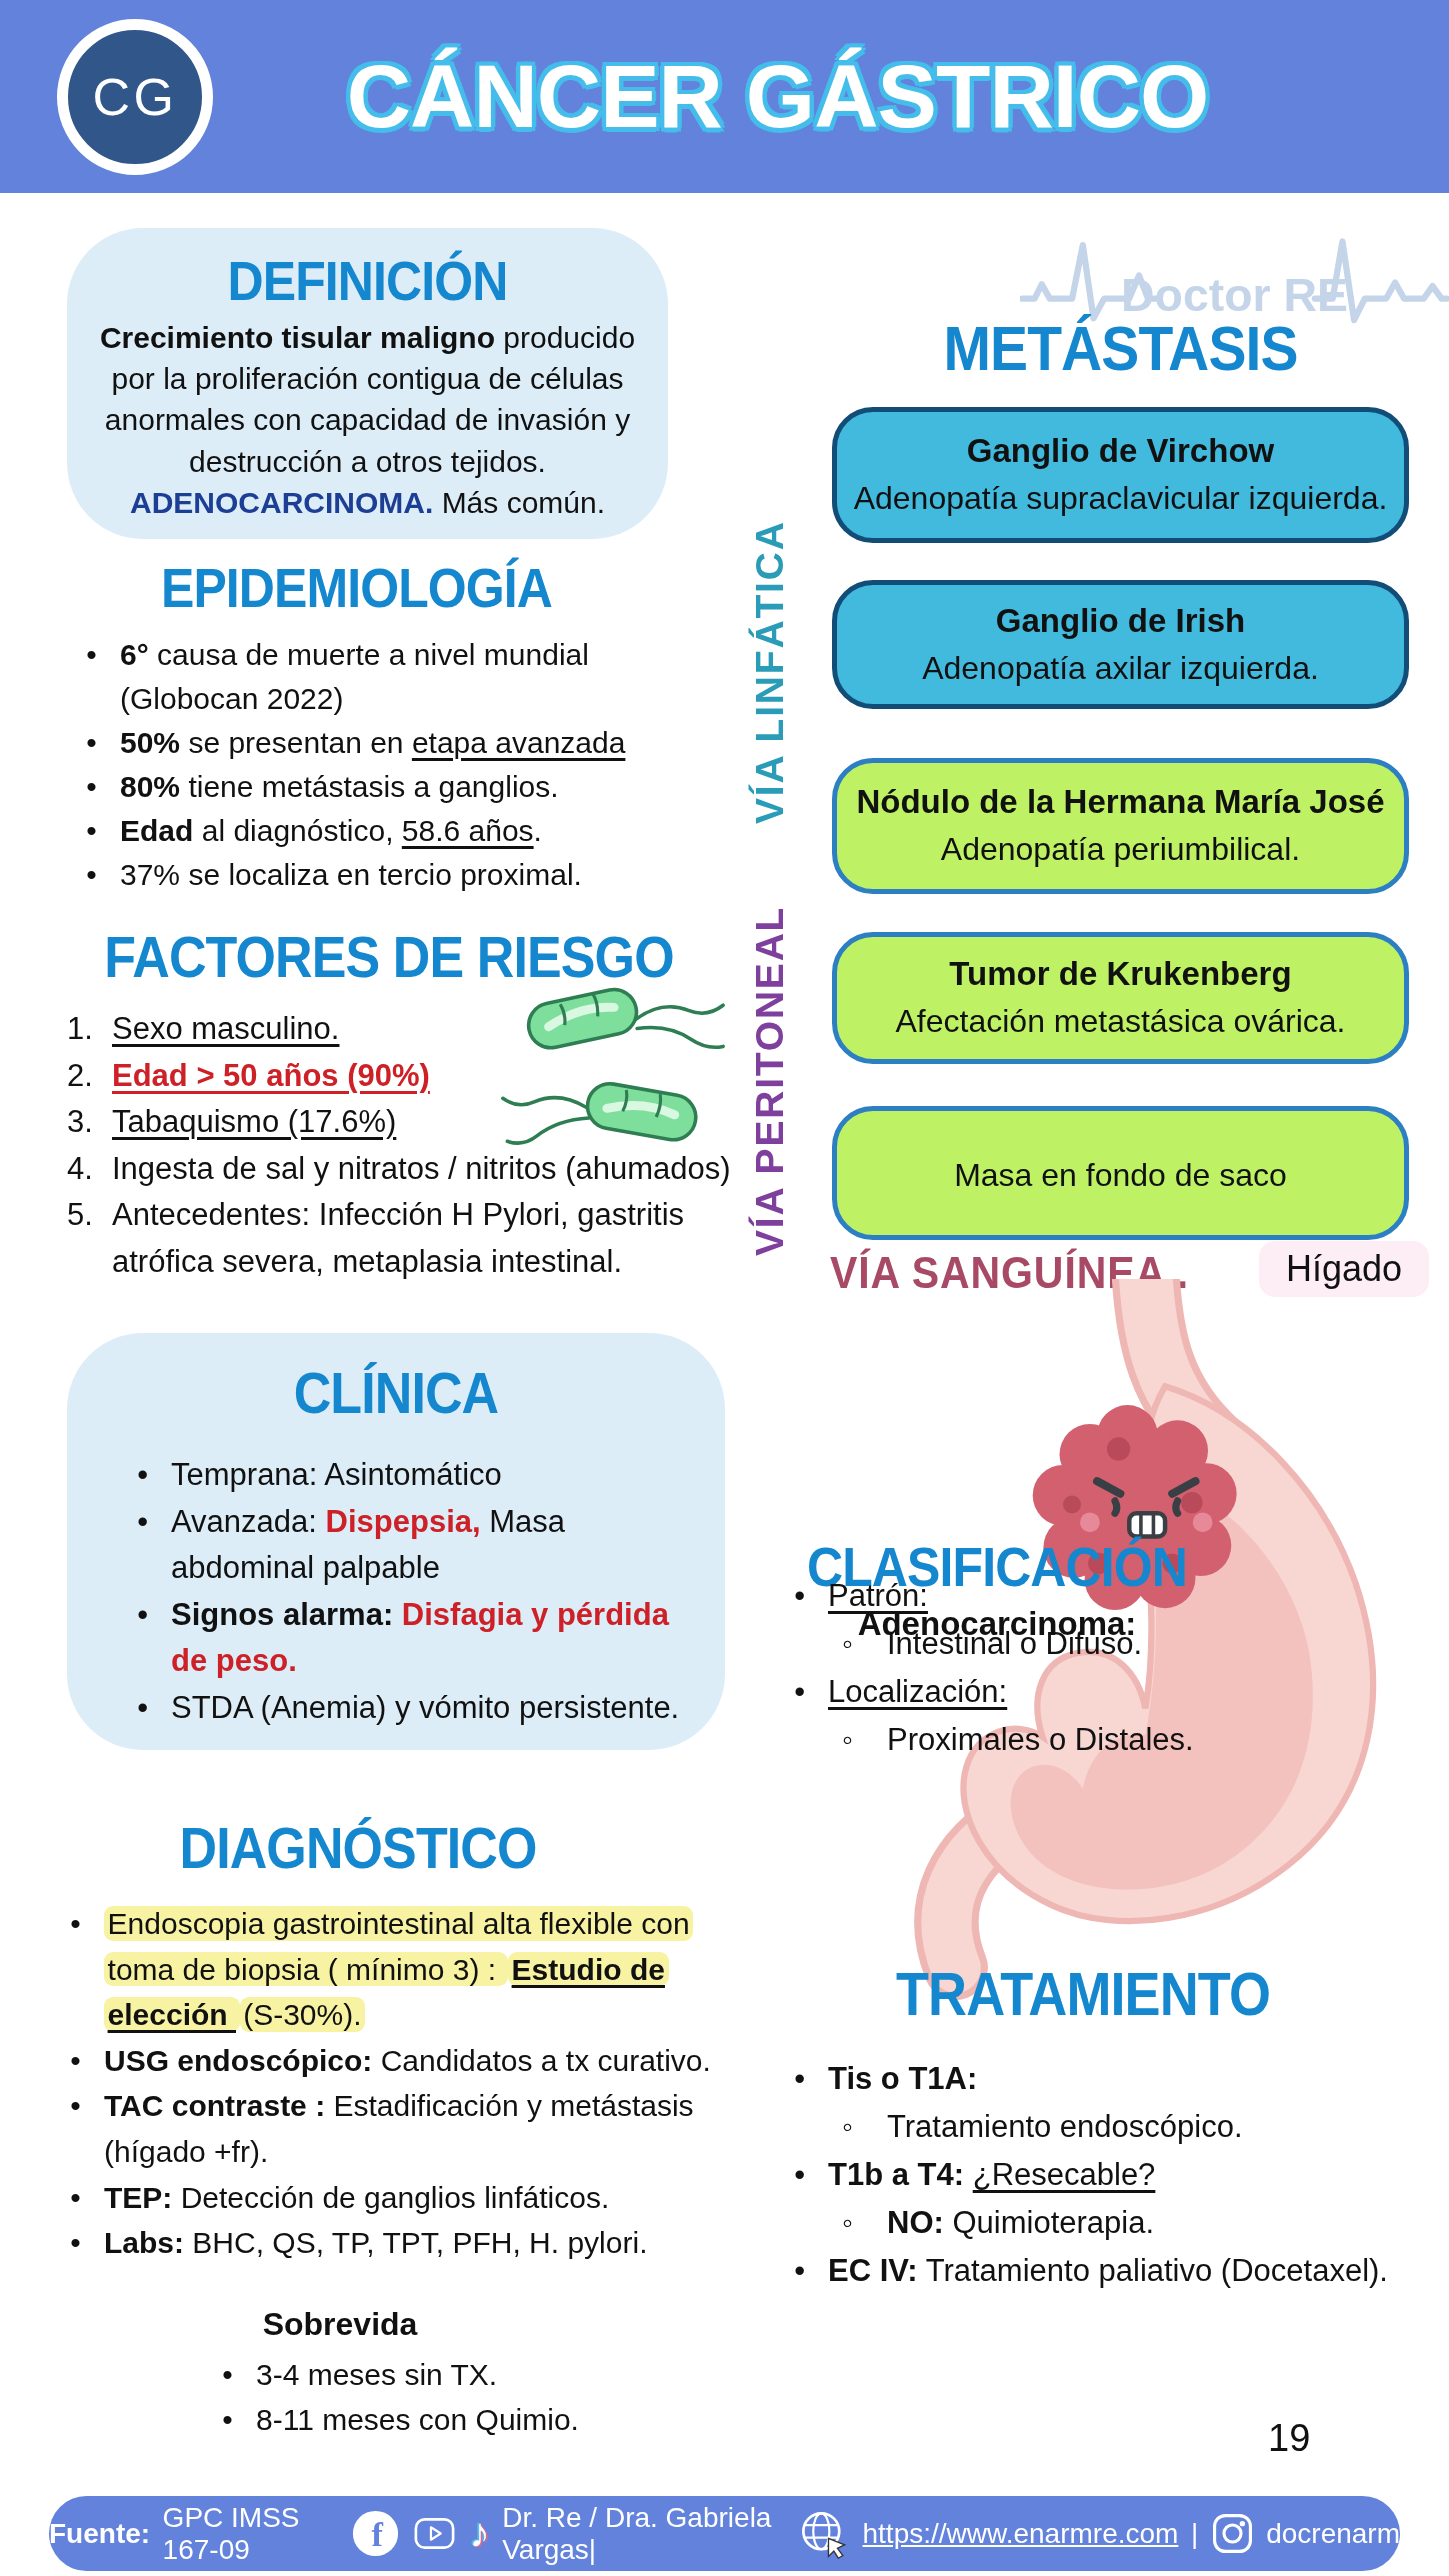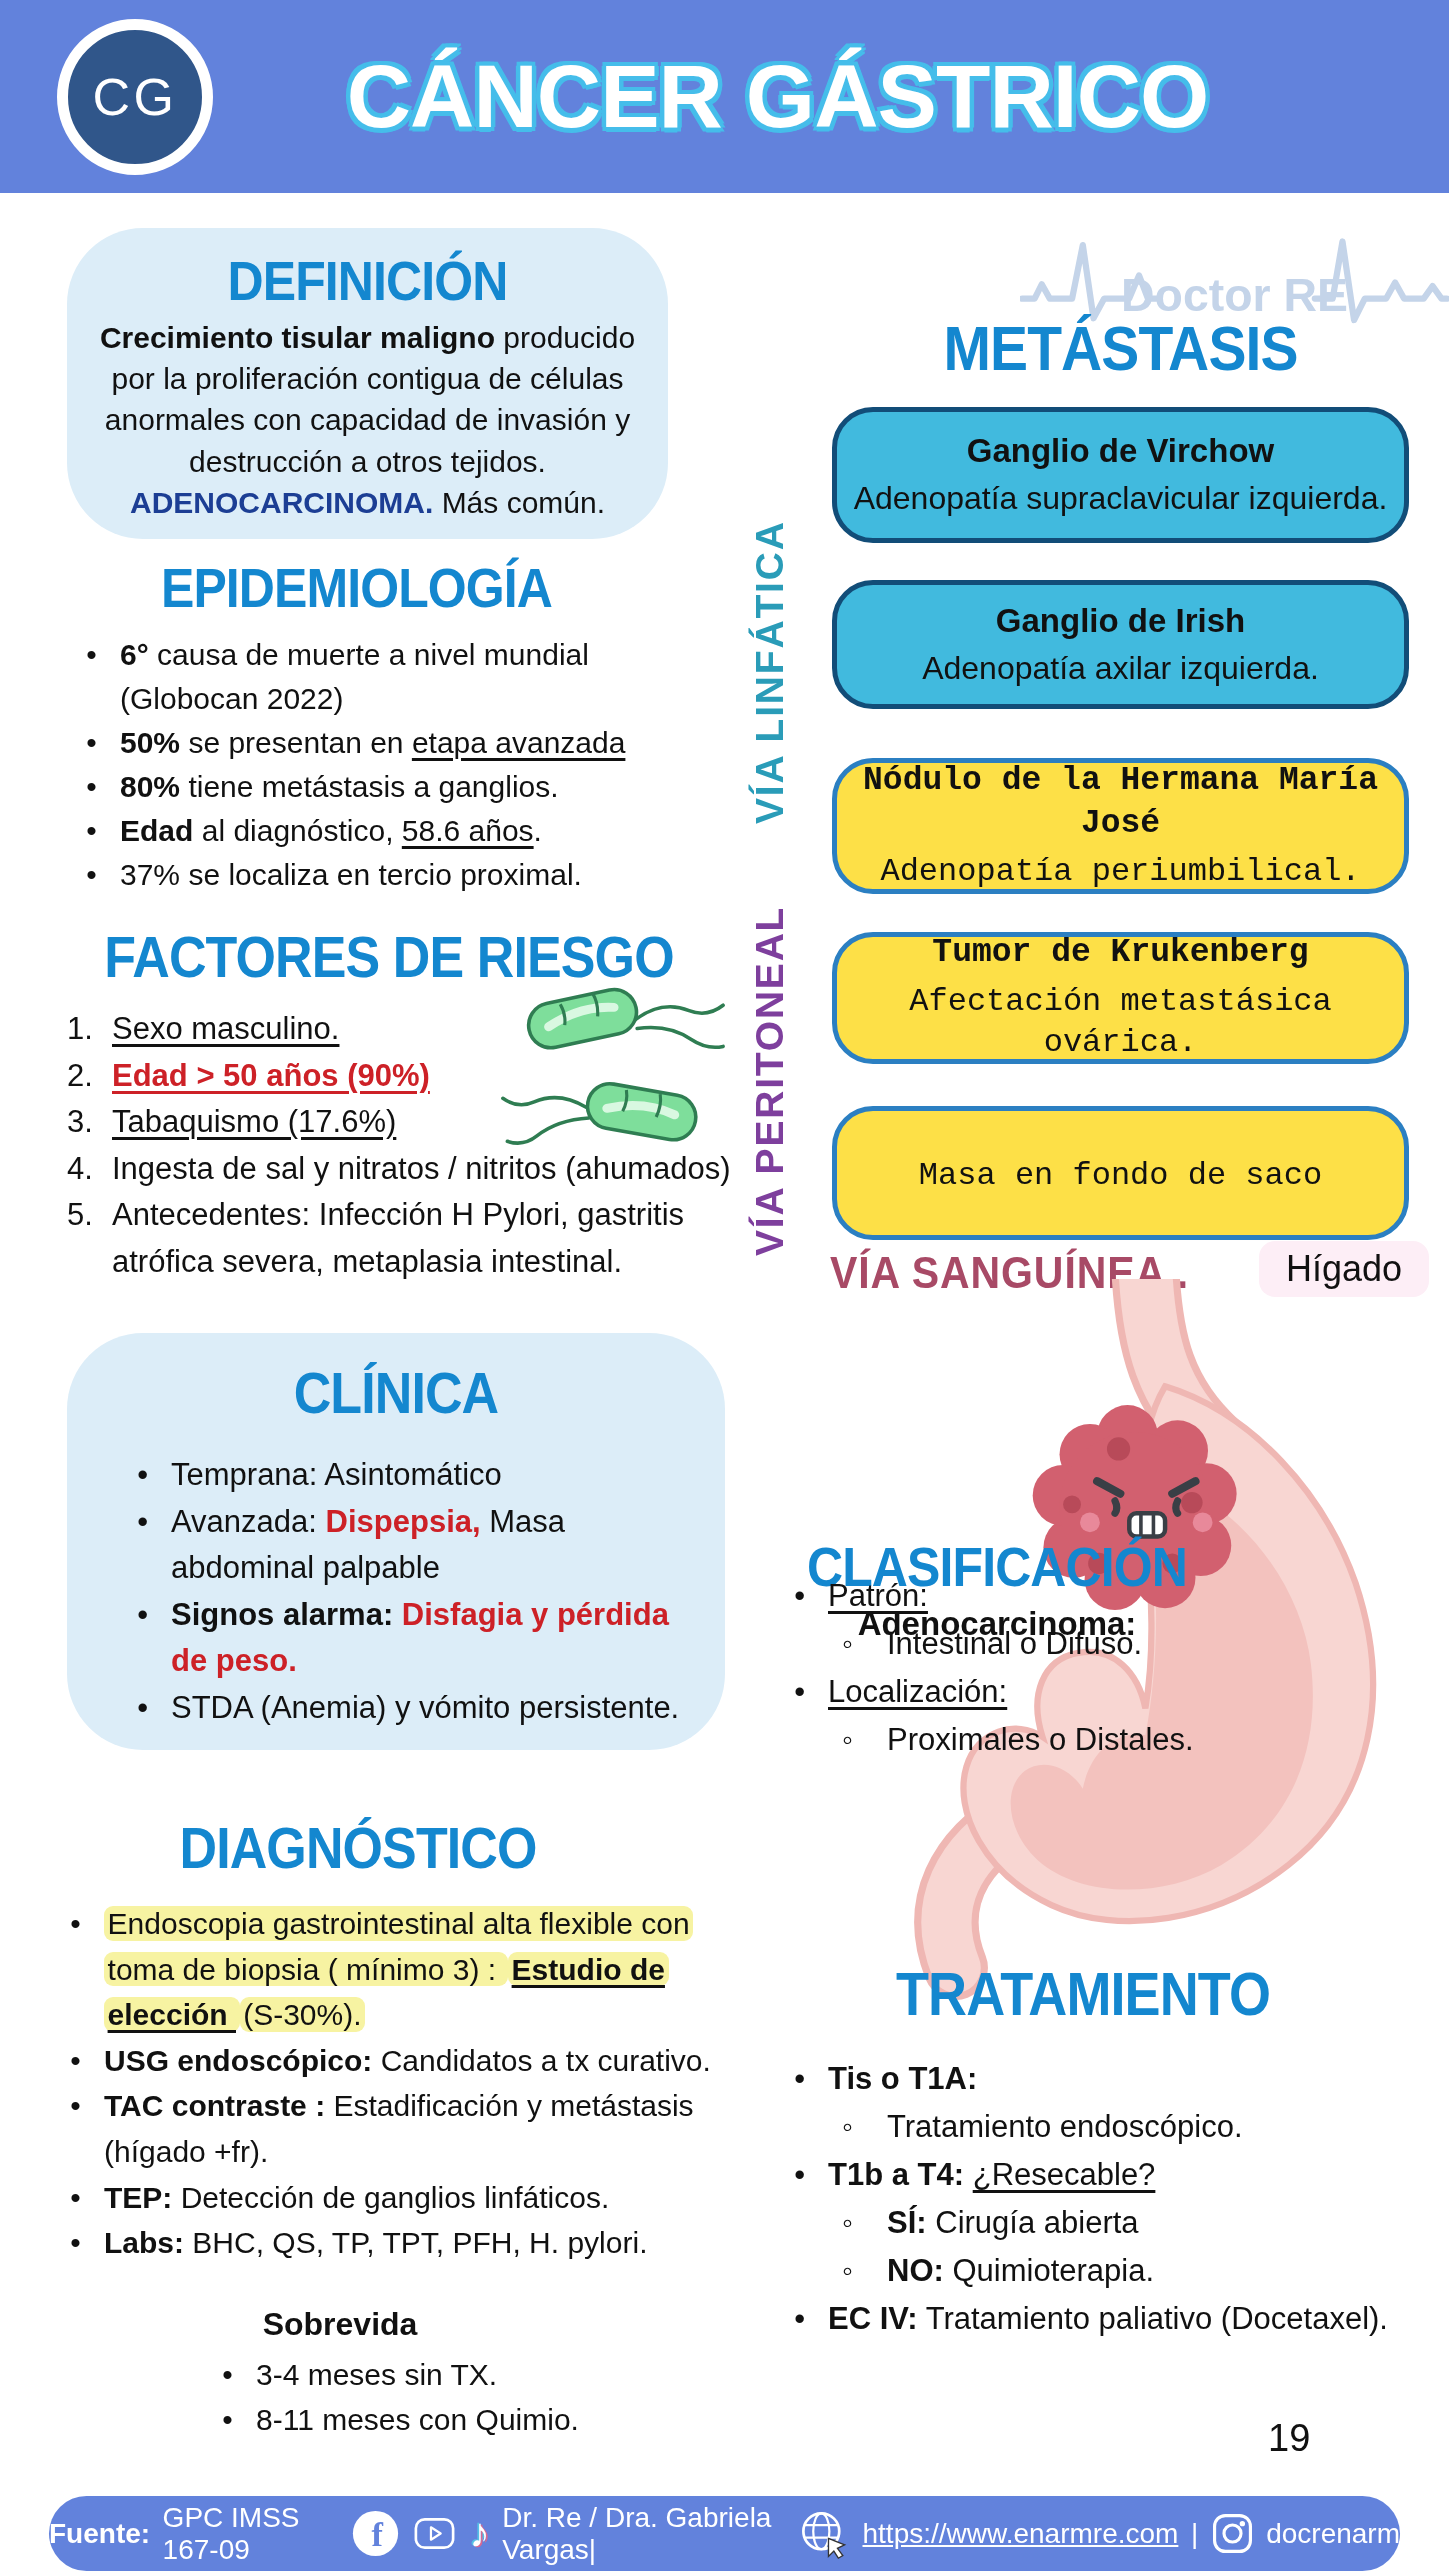--- a/index.html
+++ b/index.html
@@ -68,21 +68,21 @@
 
   
   .ecg-logo{left:1020px;top:229px;}
   .met-title{left:832px;top:311px;width:577px;font-size:57px;}
 
   .mbox{left:832px;width:577px;border-radius:41px;display:flex;flex-direction:column;
         justify-content:center;text-align:center;color:#111;padding:5.4px 10.7px;box-sizing:border-box;}
   .mbox .mname{font-size:33px;font-weight:700;line-height:1.3;}
   .mbox .mdesc{font-size:32px;line-height:1.3;margin-top:5.4px;}
   .mbox.cyan{background:#41bade;border:5.4px solid #124d78;}
-  .mbox.purple{background:#fde047;border:5.4px solid #2b7fc2;font-family:Liberation Mono, monospace;}
+  .mbox.purple{background:#bef264;border:5.4px solid #2b7fc2;}
   .mb1{top:407px;height:136px;}
   .mb2{top:580px;height:129px;}
   .mb3{top:758px;height:136px;}
   .mb4{top:932px;height:132px;}
   .mb5{top:1106px;height:134px;}
 
   .vlabel{width:52px;display:flex;align-items:center;justify-content:center;
           writing-mode:vertical-rl;transform:rotate(180deg);font-weight:800;font-size:39px;letter-spacing:1.8px;}
   .v-linf{left:744px;top:413px;height:519px;color:#2a9cb8;}
   .v-peri{left:744px;top:830px;height:501px;color:#7e3f9d;}
@@ -296,21 +296,20 @@
     <li class="sub"><span>Intestinal o Difuso.</span></li>
     <li><span class="u">Localización:</span></li>
     <li class="sub"><span>Proximales o Distales.</span></li>
   </ul>
 
   <h2 class="abs sec-title tra-title">TRATAMIENTO</h2>
   <ul class="abs blist tra-list">
     <li><span class="b">Tis o T1A:</span></li>
     <li class="sub"><span>Tratamiento endoscópico.</span></li>
     <li><span class="b">T1b a T4: </span><span class="u">¿Resecable?</span></li>
-    <li class="sub"><span class="b">SÍ:</span><span> Cirugía abierta</span></li>
     <li class="sub"><span class="b">NO:</span><span> Quimioterapia.</span></li>
     <li><span class="b">EC IV:</span><span> Tratamiento paliativo (Docetaxel).</span></li>
   </ul>
 
   <div class="abs page-num">19</div>
 
   <div class="abs footbar">
     <span><b>Fuente:</b></span>
     <span>GPC IMSS 167-09</span>
     <span class="ficon">

